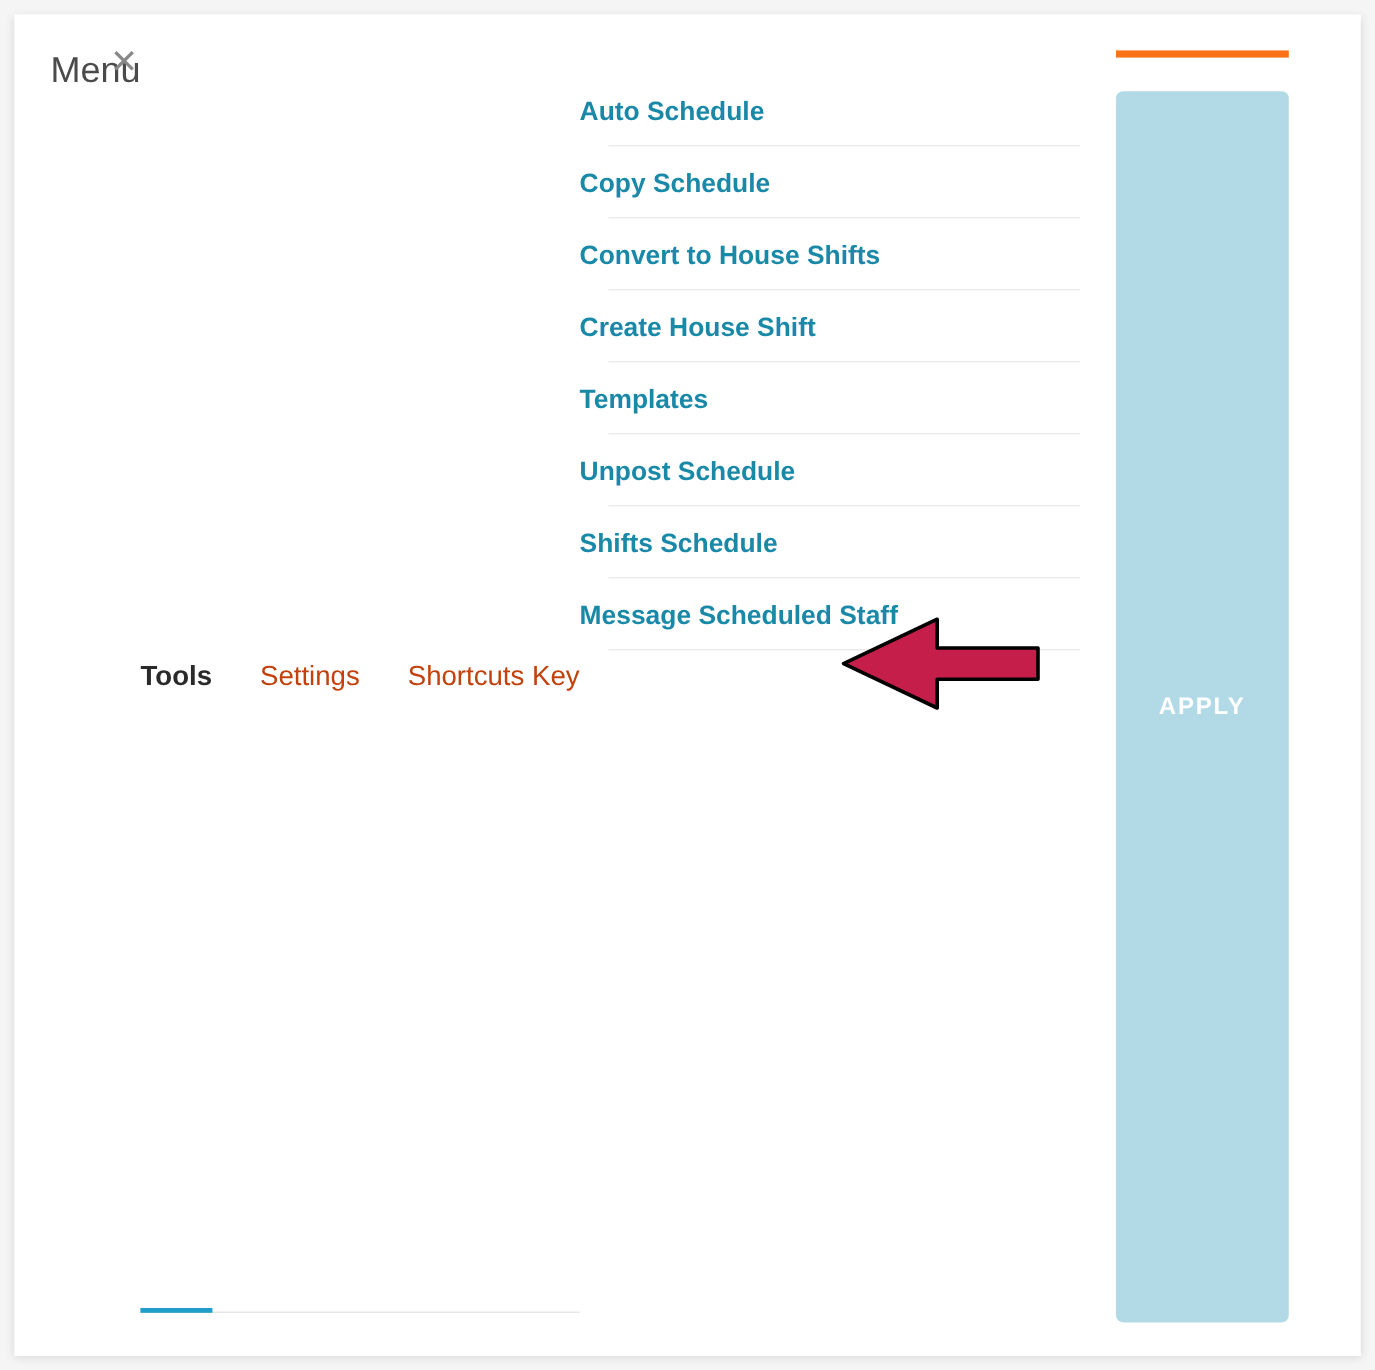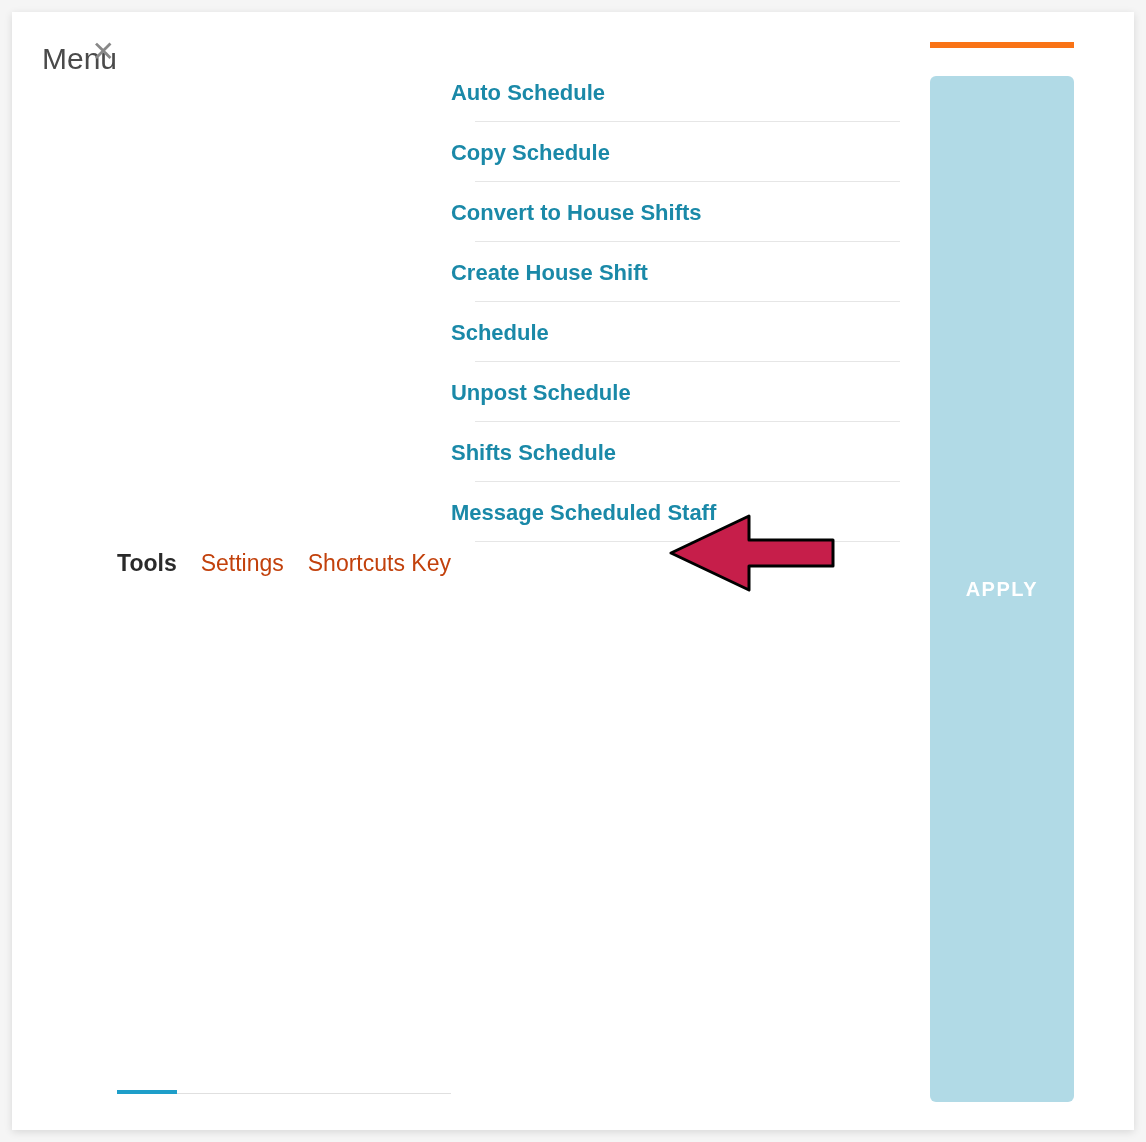--- a/index.html
+++ b/index.html
@@ -38,21 +38,21 @@
       font-size: 28px;
       color: #888;
       cursor: pointer;
       background: none;
       border: none;
       line-height: 1;
       padding: 4px;
     }
     .tabs {
       display: flex;
-      gap: 24px;
+      gap: 40px;
       border-bottom: 1px solid #e0e0e0;
       margin-bottom: 8px;
     }
     .tab {
       font-size: 23px;
       color: #c2410c;
       padding: 6px 0 14px 0;
       cursor: pointer;
       position: relative;
       background: none;
@@ -155,21 +155,21 @@
       <li class="tool-item">
         <span>Copy Schedule</span>
       </li>
       <li class="tool-item">
         <span>Convert to House Shifts</span>
       </li>
       <li class="tool-item">
         <span>Create House Shift</span>
       </li>
       <li class="tool-item">
-        <span>Schedule</span>
+        <span>Templates</span>
       </li>
       <li class="tool-item">
         <span>Unpost Schedule</span>
       </li>
       <li class="tool-item">
         <span>Shifts Schedule</span>
       </li>
       <li class="tool-item">
         <span>Message Scheduled Staff</span>
       </li>

